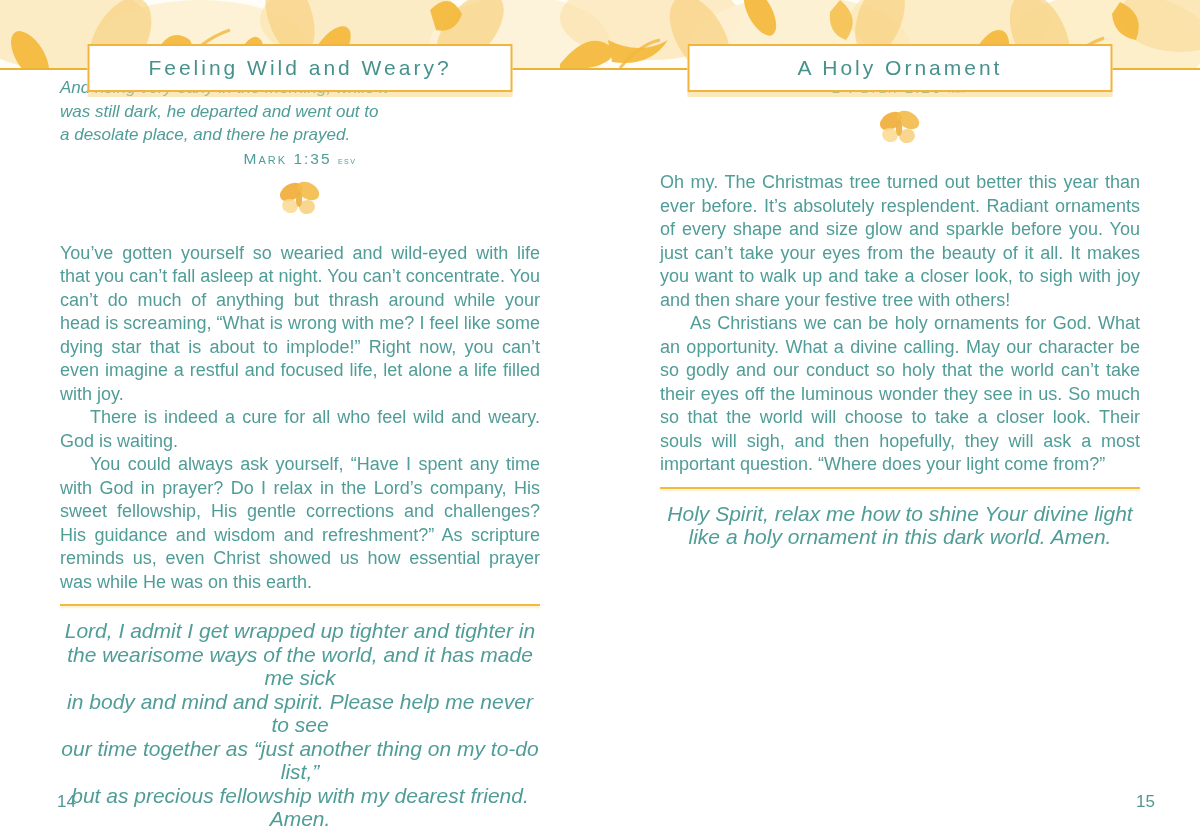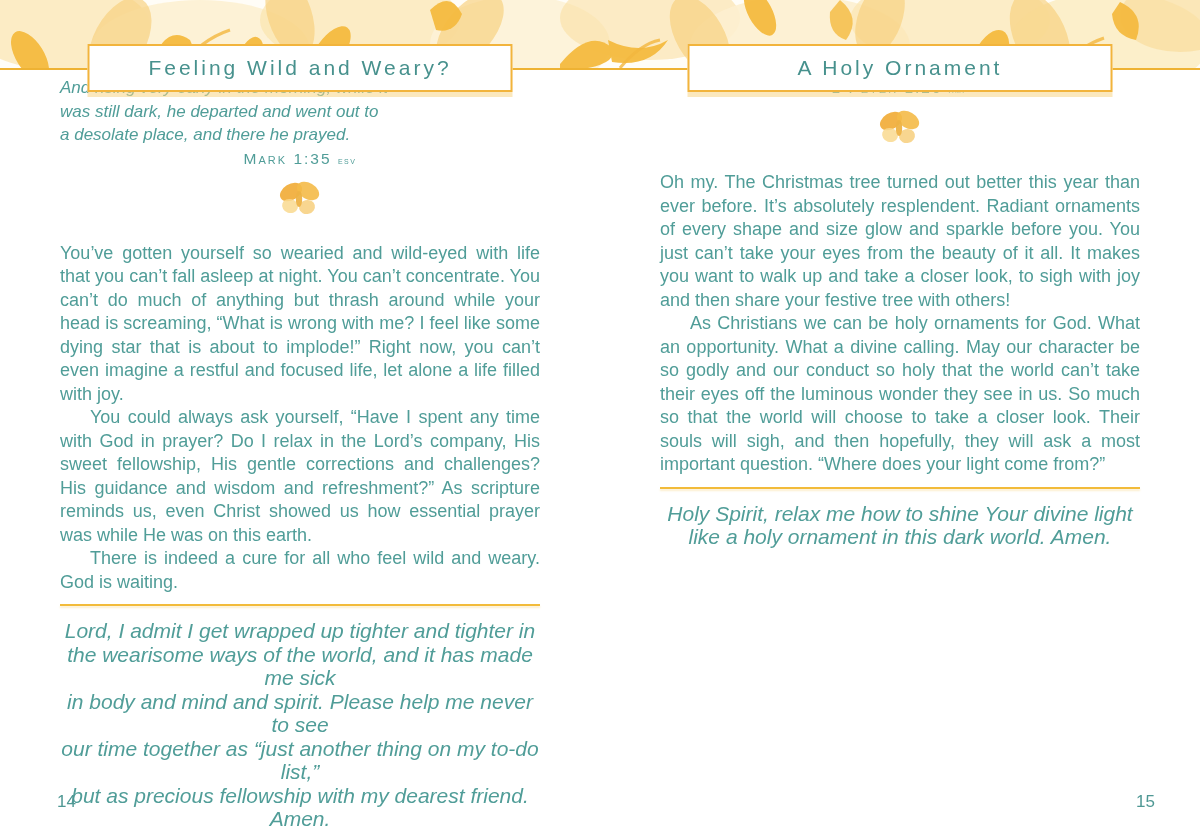--- a/index.html
+++ b/index.html
@@ -154,22 +154,22 @@
         <ellipse cx="14" cy="13" rx="12" ry="8" transform="rotate(-32 14 13)" fill="#f1ad38" opacity="0.92"></ellipse>
         <ellipse cx="31" cy="12" rx="12" ry="8" transform="rotate(30 31 12)" fill="#f4ba48" opacity="0.9"></ellipse>
         <ellipse cx="13" cy="27" rx="8" ry="7" transform="rotate(18 13 27)" fill="#f9d98f" opacity="0.85"></ellipse>
         <ellipse cx="30" cy="28" rx="8" ry="7" transform="rotate(-14 30 28)" fill="#f7cf7c" opacity="0.85"></ellipse>
         <ellipse cx="22" cy="20" rx="3.2" ry="8" fill="#edb244" opacity="0.95"></ellipse>
       </svg>
     </div>
 
     <div class="body-text">
       <p>You’ve gotten yourself so wearied and wild-eyed with life that you can’t fall asleep at night. You can’t concentrate. You can’t do much of anything but thrash around while your head is screaming, “What is wrong with me? I feel like some dying star that is about to implode!” Right now, you can’t even imagine a restful and focused life, let alone a life filled with joy.</p>
+      <p class="indent">There is indeed a cure for all who feel wild and weary. God is waiting.</p>
       <p class="indent">You could always ask yourself, “Have I spent any time with God in prayer? Do I relax in the Lord’s company, His sweet fellowship, His gentle corrections and challenges? His guidance and wisdom and refreshment?” As scripture reminds us, even Christ showed us how essential prayer was while He was on this earth.</p>
-      <p class="indent">There is indeed a cure for all who feel wild and weary. God is waiting.</p>
     </div>
 
     <div class="divider"></div>
 
     <div class="prayer">Lord, I admit I get wrapped up tighter and tighter in
 the wearisome ways of the world, and it has made me sick
 in body and mind and spirit. Please help me never to see
 our time together as “just another thing on my to-do list,”
 but as precious fellowship with my dearest friend. Amen.</div>
 

